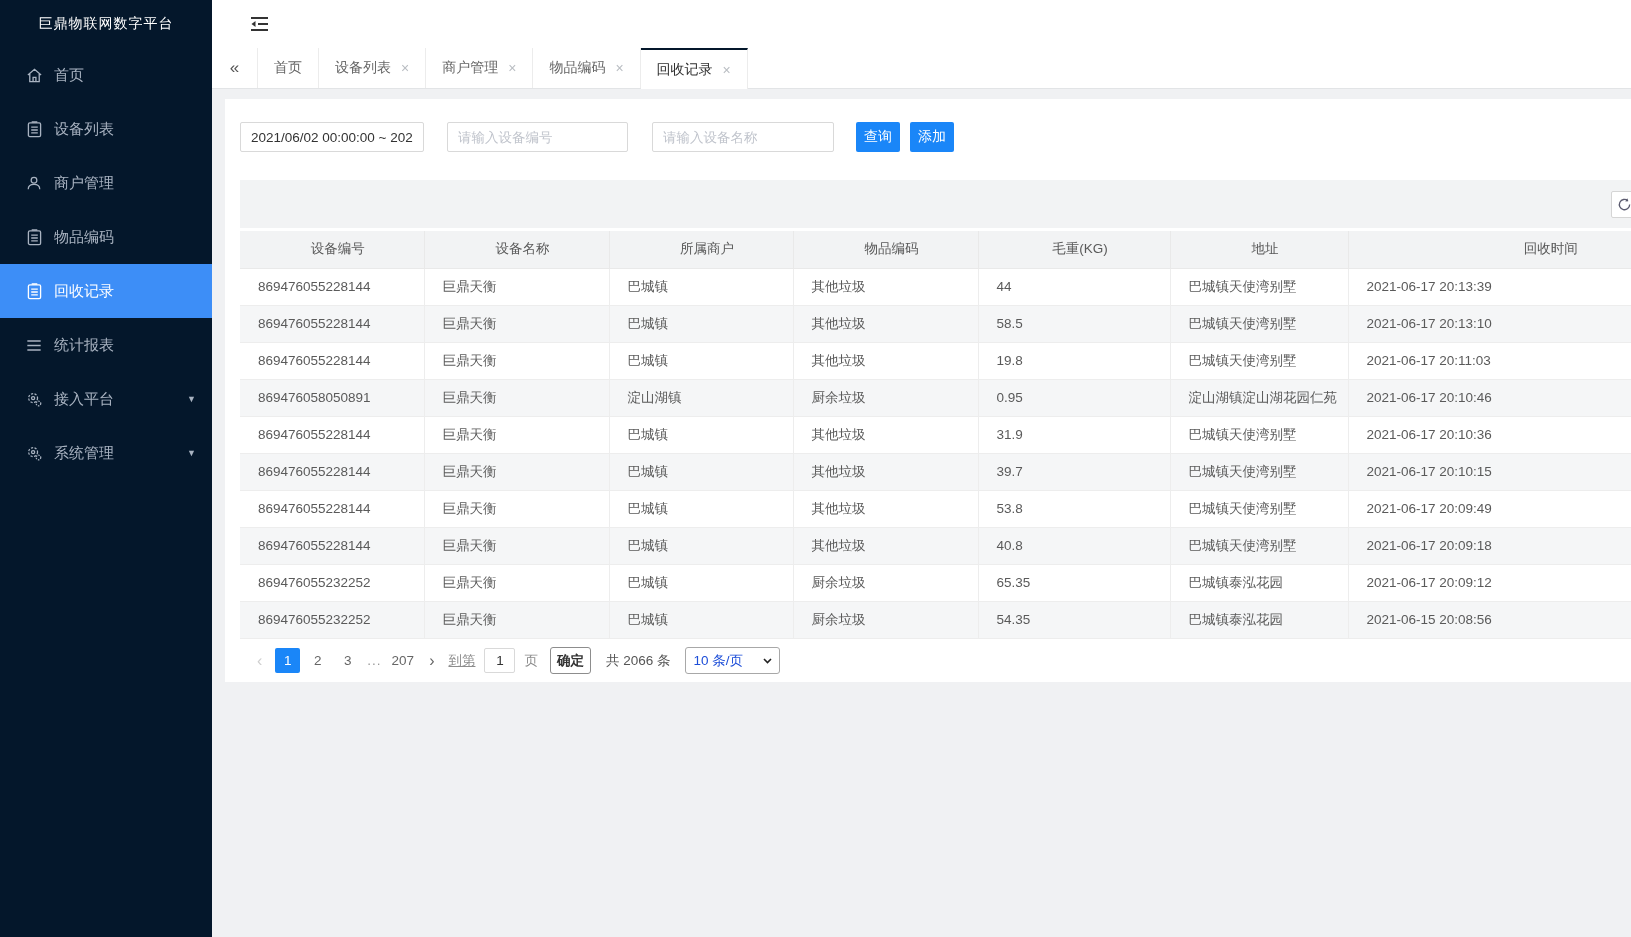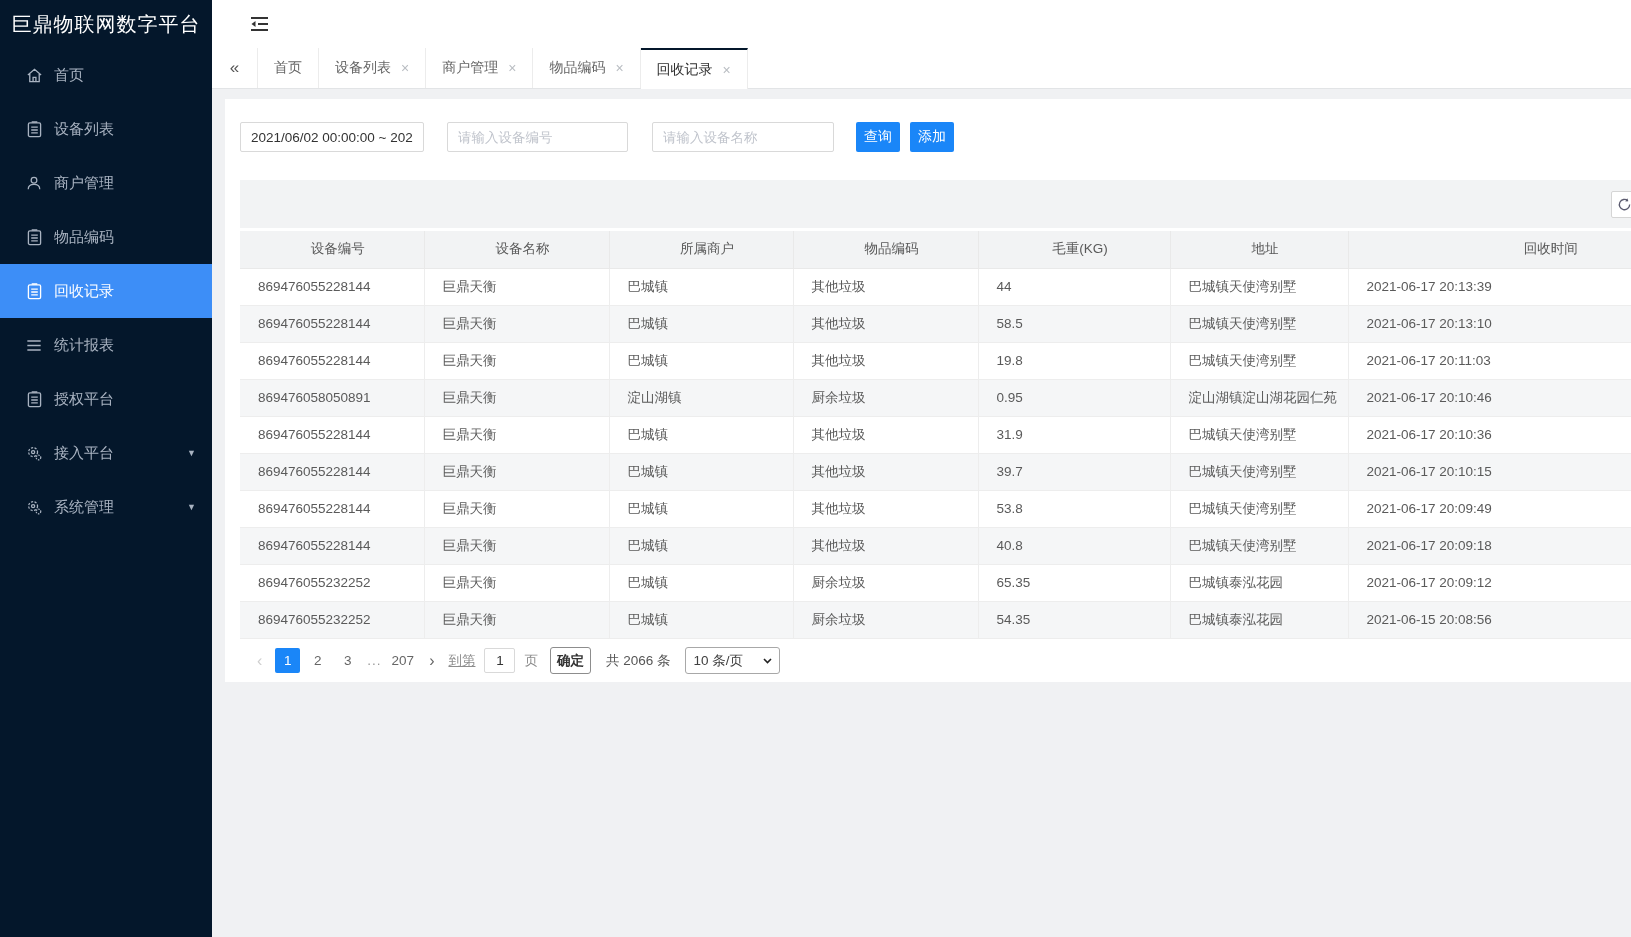--- a/index.html
+++ b/index.html
@@ -5,21 +5,21 @@
   * { box-sizing: border-box; }
   html,body { margin:0; padding:0; }
   body {
     width:1631px; height:937px; position:relative; overflow:hidden;
     background:#f0f1f3;
     font-family:"Liberation Sans","DejaVu Sans",sans-serif;
     font-size:14px; color:#333;
   }
   
   .sidebar { position:absolute; left:0; top:0; width:212px; height:937px; background:#04172b; z-index:5; }
-  .brand { height:48px; display:flex; align-items:center; justify-content:center; color:#ffffff; font-size:20px; letter-spacing:1px; white-space:nowrap; }
+  .brand { height:48px; display:flex; align-items:center; justify-content:center; color:#ffffff; font-size:14px; letter-spacing:1px; white-space:nowrap; }
   .nav-item { height:54px; display:flex; align-items:center; gap:11px; padding:0 16px 0 25px; color:#a9b3c1; font-size:15px; cursor:pointer; }
   .nav-item .nicon { width:18px; height:18px; display:flex; align-items:center; justify-content:center; flex:none; }
   .nav-item .nicon svg { stroke:#a9b3c1; fill:none; stroke-width:1.4; }
   .nav-item.active { background:#3d8ef7; color:#fff; }
   .nav-item.active .nicon svg { stroke:#ffffff; }
   .nav-caret { margin-left:auto; font-size:9px; color:#a9b3c1; }
   
   .main { position:absolute; left:212px; top:0; width:1578px; height:937px; }
   .topbar { height:48px; background:#fff; display:flex; align-items:center; padding:0 14px 0 36px; }
   .collapse-btn { width:22px; height:22px; display:flex; align-items:center; justify-content:center; cursor:pointer; }
@@ -61,21 +61,21 @@
   .pg-prev { color:#cfcfcf; font-size:16px; margin-right:13px; cursor:default; }
   .pg-next { color:#666; font-size:16px; margin-left:6px; margin-right:14px; cursor:pointer; }
   .pg-num { min-width:25px; height:25px; display:flex; align-items:center; justify-content:center; margin-right:5px; border-radius:2px; cursor:pointer; color:#666; padding:0 4px; }
   .pg-num.active { background:#1a86f8; color:#fff; }
   .pg-ellipsis { margin:0 6px 0 2px; color:#999; letter-spacing:1px; }
   .pg-goto-label { color:#8d8d8d; margin-right:9px;text-decoration:underline; }
   .pg-goto-input { width:31px; height:25px; border:1px solid #d9d9d9; border-radius:2px; text-align:center; font-size:13.5px; color:#333; outline:none; font-family:inherit; }
   .pg-page-label { color:#8d8d8d; margin:0 12px 0 9px; }
   .pg-confirm { height:27px; min-width:34px; padding:0 6px; background:#fff; border:1px solid #8d8d8d; border-radius:3px; font-weight:bold; font-size:13.5px; color:#333; cursor:pointer; font-family:inherit; }
   .pg-total { margin:0 14px 0 15px; color:#555; }
-  .pg-size { height:27px; border:1px solid #a8a8a8; border-radius:3px; display:flex; align-items:center; gap:20px; padding:0 7px 0 8px; color:#404040; font-size:13.5px; cursor:pointer; background:#fff; }
+  .pg-size { height:27px; border:1px solid #a8a8a8; border-radius:3px; display:flex; align-items:center; gap:20px; padding:0 7px 0 8px; color:#1d4ed8; font-size:13.5px; cursor:pointer; background:#fff; }
 </style>
 </head>
 <body>
 
 <div class="sidebar">
   <div class="brand">巨鼎物联网数字平台</div>
 
   <div class="nav-item">
     <span class="nicon">
         <svg width="17" height="17" viewBox="0 0 18 18">
@@ -120,29 +120,20 @@
       </span>
     <span>回收记录</span>
   </div>
   <div class="nav-item">
     <span class="nicon">
         <svg width="16" height="13" viewBox="0 0 18 14">
           <path d="M1.5 2 H16.5 M1.5 7 H16.5 M1.5 12 H16.5" stroke-width="1.8"></path>
         </svg>
       </span>
     <span>统计报表</span>
-  </div>
-  <div class="nav-item">
-    <span class="nicon">
-        <svg width="15" height="17" viewBox="0 0 16 18">
-          <rect x="1.5" y="2" width="13" height="14.5" rx="1.5"></rect>
-          <path d="M5 1 H11 M4.5 6.5 H11.5 M4.5 9.5 H11.5 M4.5 12.5 H11.5"></path>
-        </svg>
-      </span>
-    <span>授权平台</span>
   </div>
   <div class="nav-item">
     <span class="nicon">
         <svg width="16" height="16" viewBox="0 0 18 18">
           <circle cx="8" cy="8" r="5" stroke-dasharray="2.5 1.6"></circle>
           <circle cx="8" cy="8" r="1.8"></circle>
           <circle cx="14" cy="14" r="2.6" stroke-dasharray="1.6 1.1"></circle>
         </svg>
       </span>
     <span>接入平台</span>

